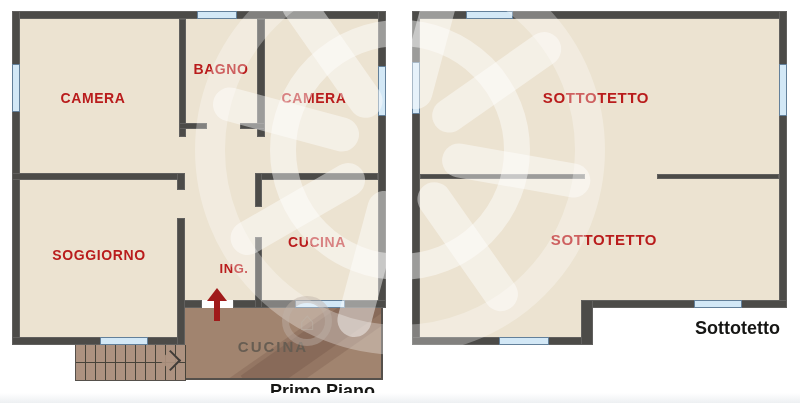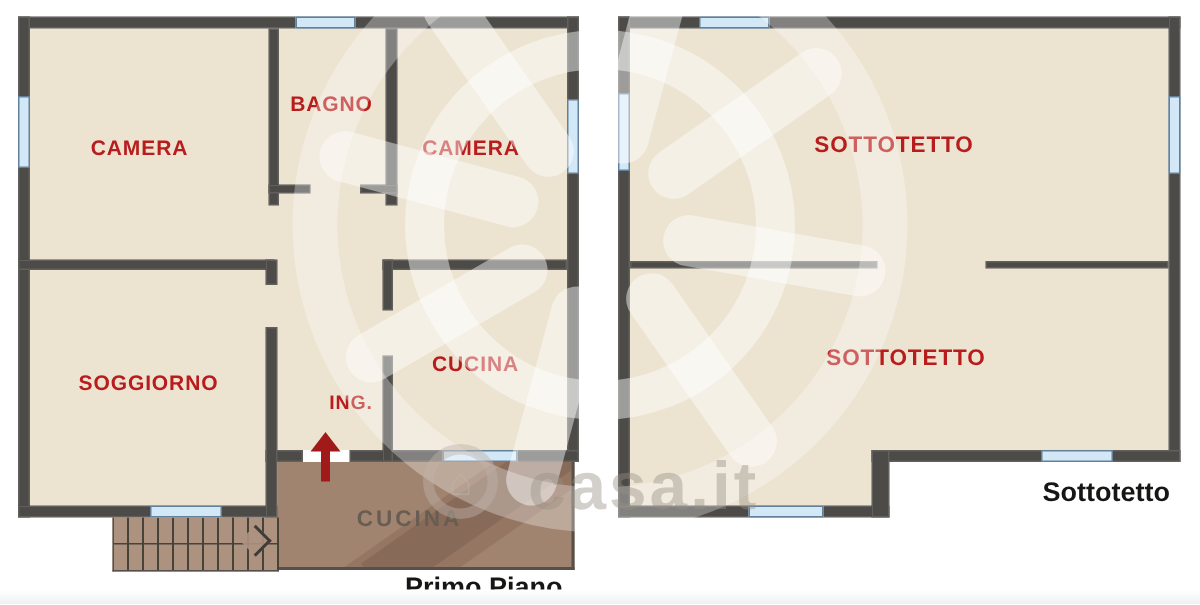--- a/index.html
+++ b/index.html
@@ -138,16 +138,15 @@
     <div class="ray" style="transform:rotate(100deg) translateY(-118px);"></div>
     <div class="ray" style="transform:rotate(145deg) translateY(-118px);"></div>
     <div class="ray" style="transform:rotate(195deg) translateY(-118px);"></div>
     <div class="ray" style="transform:rotate(240deg) translateY(-118px);"></div>
     <div class="ray" style="transform:rotate(285deg) translateY(-118px);"></div>
     <div class="ray" style="transform:rotate(325deg) translateY(-118px);"></div>
   </div>
   <div id="wm-icon">
     <span>⌂</span>
   </div>
-  <div id="wm-word">casa.it</div>
 
   <div id="bottom-fade"></div>
 </div>
 
 </body></html>

